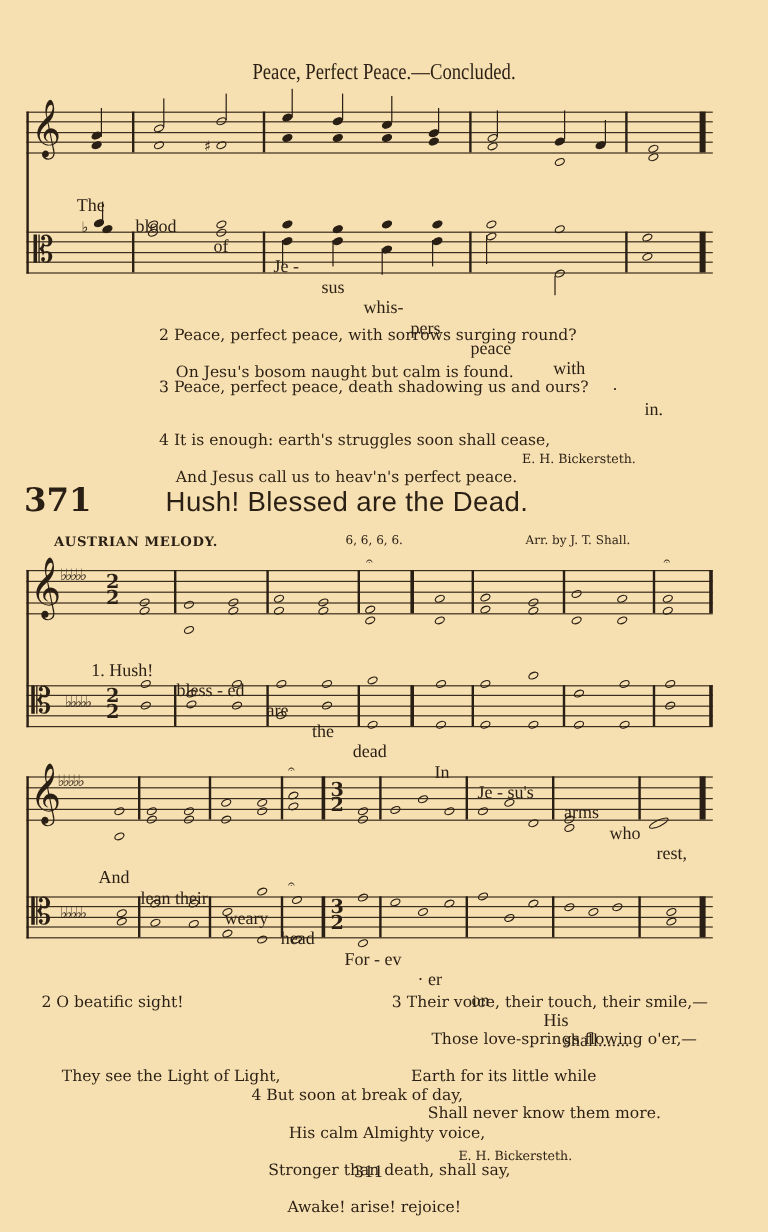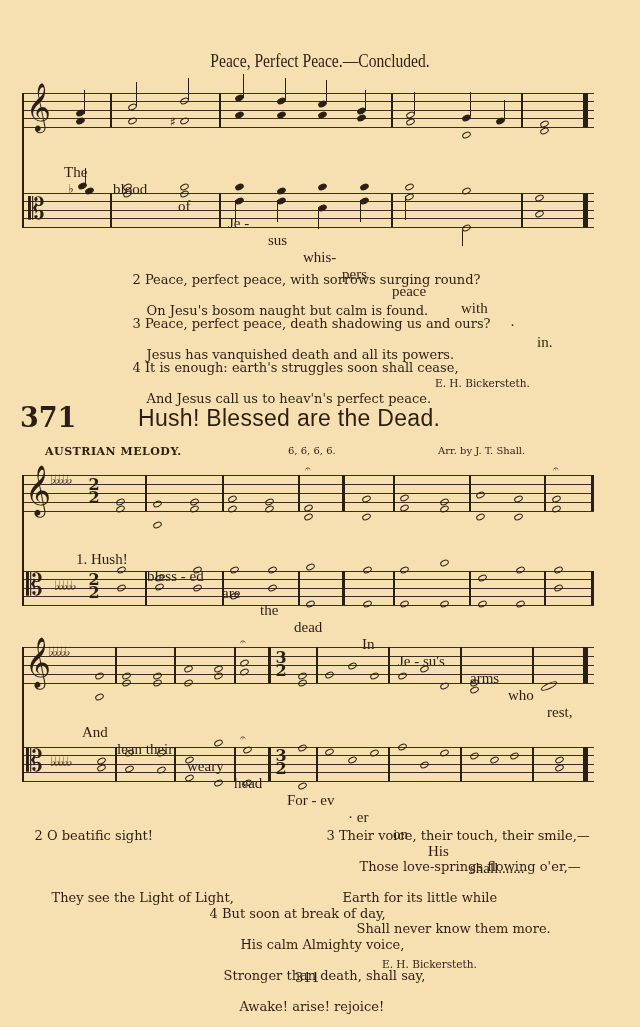--- a/index.html
+++ b/index.html
@@ -166,21 +166,20 @@
   </div>
 </div>
 
 <div>
   <div class="verse" style="top:256px;left:116px">
     <span>2</span> <span>Peace, perfect peace, with sorrows surging round?</span><br>
     <span style="padding-left:14px">On Jesu's bosom naught but calm is found.</span>
   </div>
   <div class="verse" style="top:300px;left:116px">
     <span>3</span> <span>Peace, perfect peace, death shadowing us and ours?</span><br>
-    <span style="padding-left:14px">Jesus has vanquished death and all its powers.</span>
   </div>
   <div class="verse" style="top:344px;left:116px">
     <span>4</span> <span>It is enough: earth's struggles soon shall cease,</span><br>
     <span style="padding-left:14px">And Jesus call us to heav'n's perfect peace.</span>
   </div>
   <div class="attr" style="top:377px;left:435px">E. H. Bickersteth.</div>
 </div>
 
 <div class="hymn-num">371</div>
 <div class="hymn-title">Hush! Blessed are the Dead.</div>
@@ -392,21 +391,21 @@
     <div class="note" style="left:555px;top:765px"></div>
 
   <div class="lyrics" style="top:707px;left:0;width:556px;">
     <span class="abs" style="left:82px">And</span>
     <span class="abs" style="left:117px">lean their</span>
     <span class="abs" style="left:187px">weary</span>
     <span class="abs" style="left:234px">head</span>
     <span class="abs" style="left:287px">For - ev</span>
     <span class="abs" style="left:348px">· er</span>
     <span class="abs" style="left:393px">on</span>
-    <span class="abs" style="left:428px">His</span>
+    <span class="abs" style="left:453px">His</span>
     <span class="abs" style="left:470px">shall.......</span>
   </div>
 </div>
 
 <div>
   <div class="verse" style="top:812px;left:18px">
     <span>2</span> <span>O beatific sight!</span><br>
     <br>
     <span style="padding-left:17px">They see the Light of Light,</span><br>
   </div>

